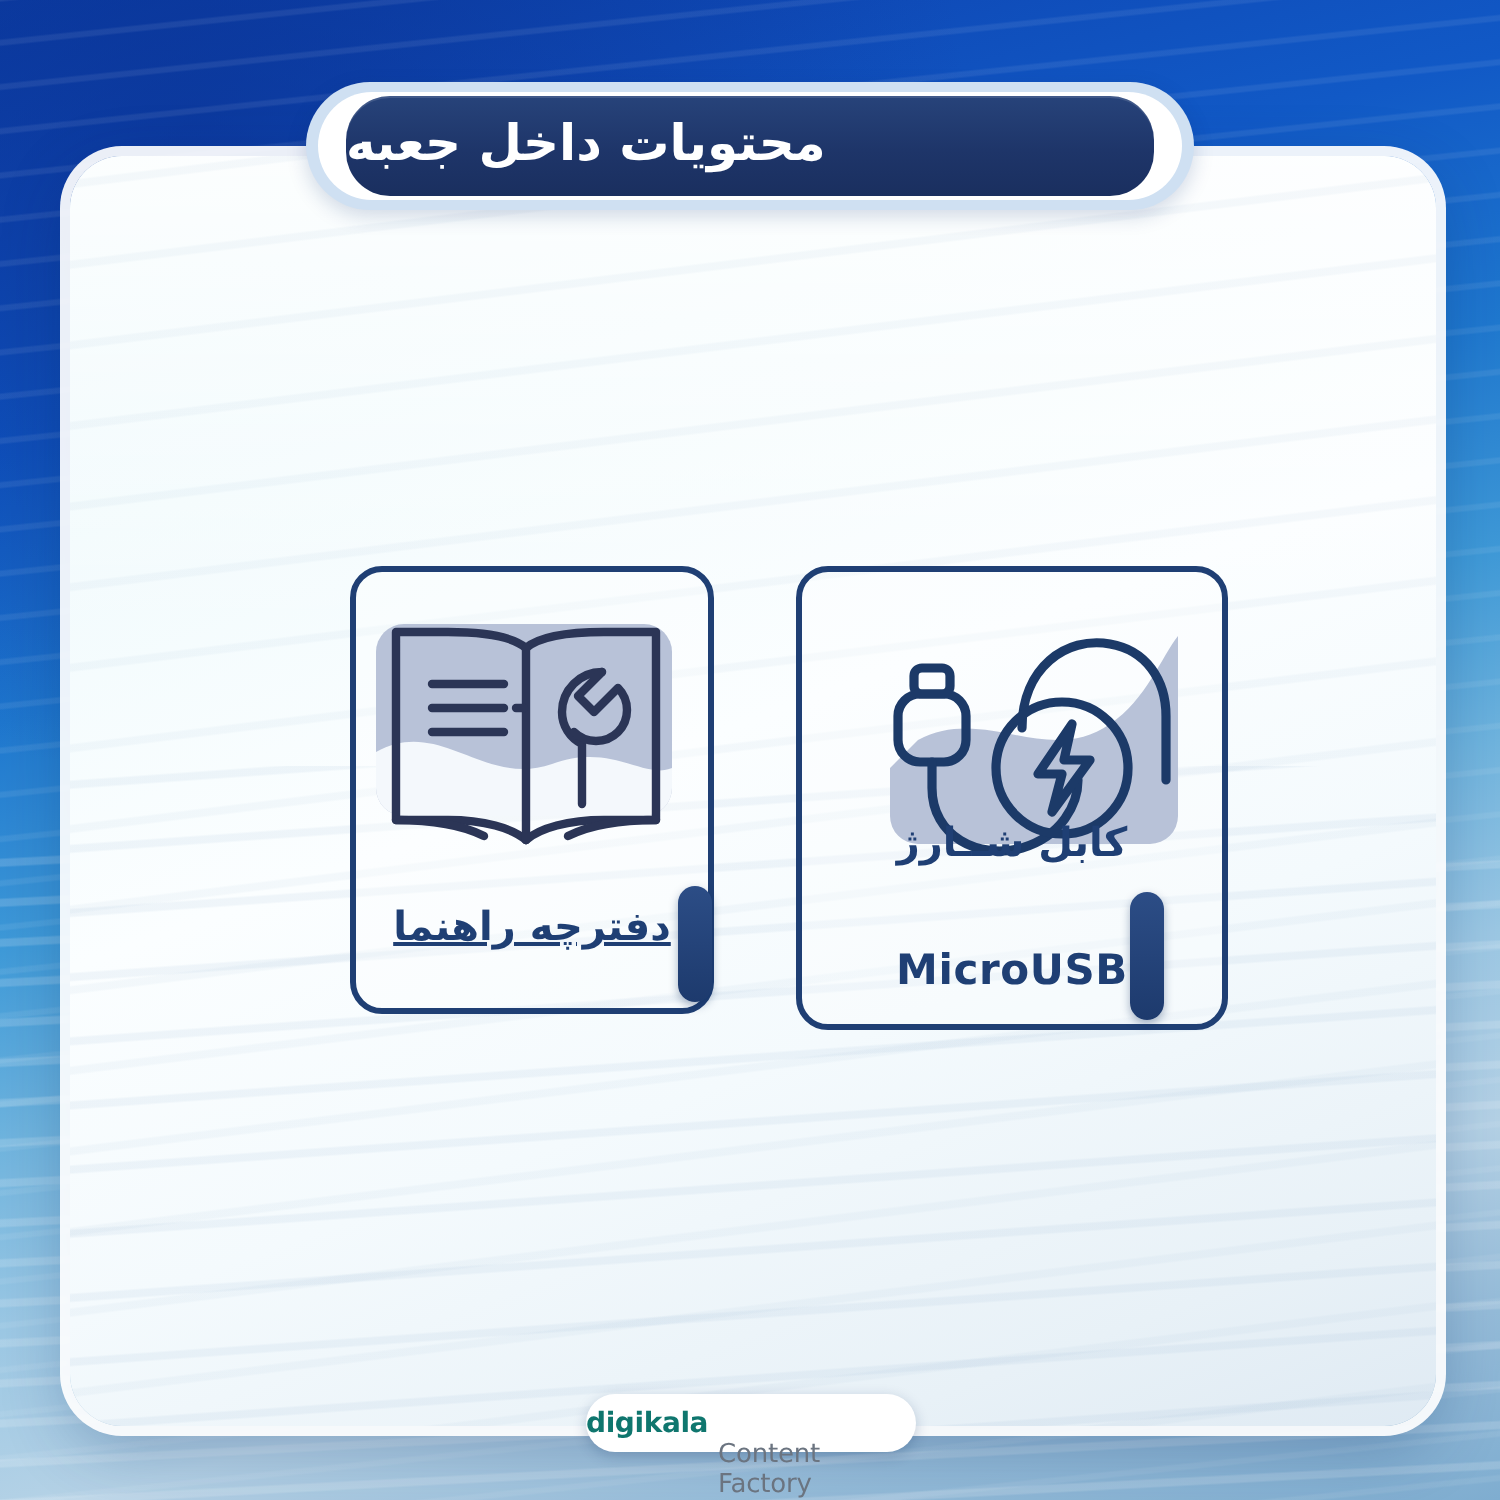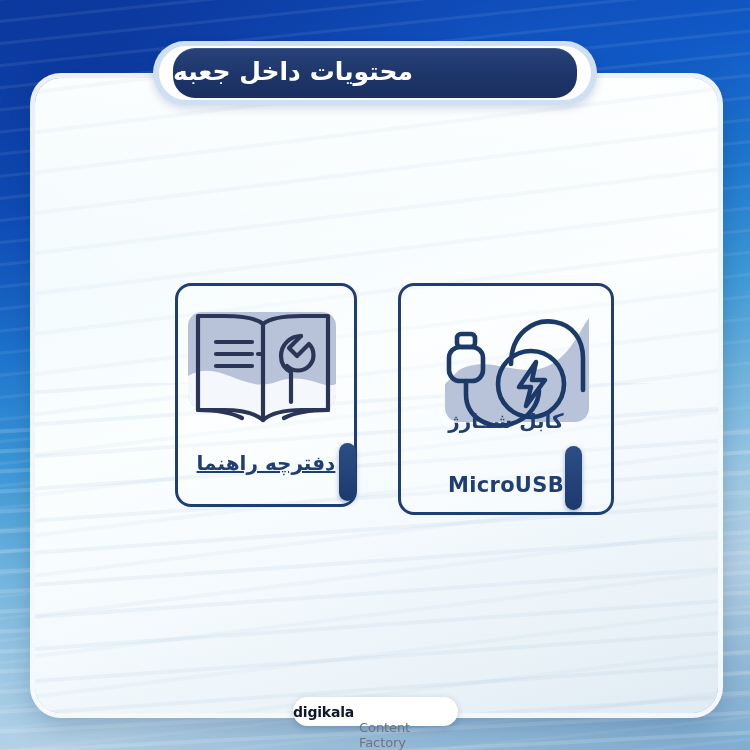--- a/index.html
+++ b/index.html
@@ -146,21 +146,21 @@
   #bm-cable{left:565px;top:446px;height:64px;}
 
   
   #footer-badge{
     position:absolute;left:293px;top:697px;width:165px;height:29px;
     border-radius:15px;background:#ffffff;
     box-shadow:0 2px 7px rgba(10,40,90,.22);
     display:flex;align-items:center;justify-content:center;gap:5px;
     direction:ltr;
   }
-  #brand-name{color:#0f172a;font-size:14px;font-weight:bold;letter-spacing:-.2px;}
+  #brand-name{color:#0f766e;font-size:14px;font-weight:bold;letter-spacing:-.2px;}
   #brand-suffix{color:#6b7480;font-size:13px;letter-spacing:-.1px;margin-top:47px;}
 </style>
 </head>
 <body>
 
 <div id="stage">
 
   <div class="bg-glow"></div>
   <div class="bg-waves"></div>
   <div class="bg-waves2"></div>

